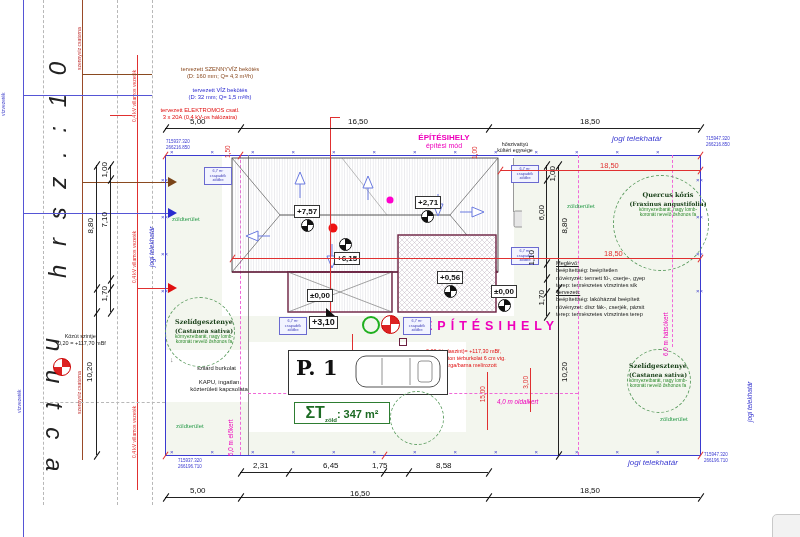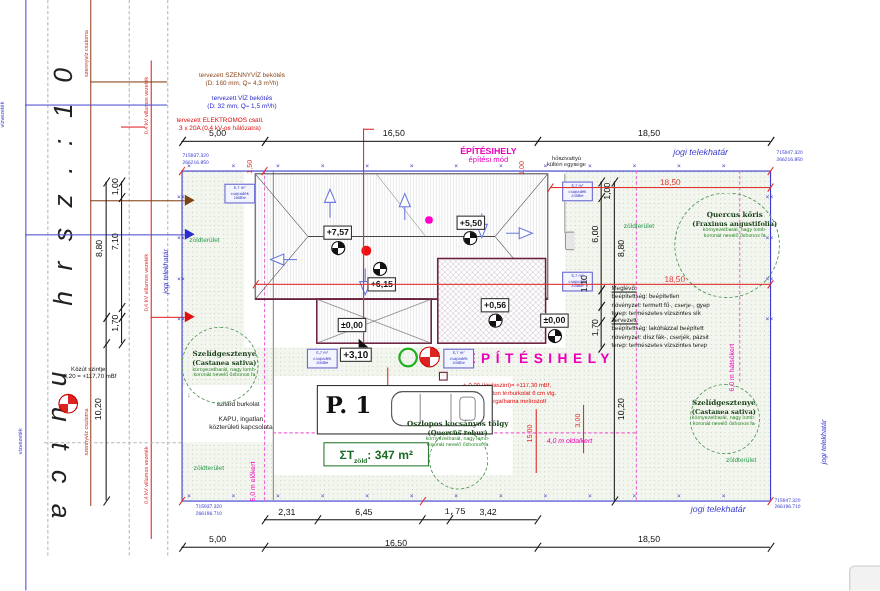--- a/index.html
+++ b/index.html
@@ -184,21 +184,21 @@
   </div>
   <div class="ab" style="left:486px;top:141px;width:58px;text-align:center;font-size:5.3px;line-height:6.3px;color:#222;">
     <div>hőszivattyú</div>
     <div>kültéri egysége</div>
   </div>
   <div class="vdimr" style="left:471px;top:141px;height:18px;">1,00</div>
   <div class="vdimr" style="left:224px;top:140px;height:18px;">1,50</div>
 
   <div class="lvl" style="left:294px;top:205px;">+7,57</div>
   <div class="lvlc" style="left:301px;top:219px;width:11px;height:11px;"></div>
-  <div class="lvl" style="left:415px;top:196px;">+5,50</div>
+  <div class="lvl" style="left:415px;top:196px;">+2,71</div>
   <div class="lvlc" style="left:421px;top:210px;width:11px;height:11px;"></div>
   <div class="lvl" style="left:334px;top:252px;">+6,15</div>
   <div class="lvlc" style="left:339px;top:238px;width:11px;height:11px;"></div>
   <div class="lvl" style="left:437px;top:271px;">+0,56</div>
   <div class="lvlc" style="left:444px;top:285px;width:11px;height:11px;"></div>
   <div class="lvl" style="left:491px;top:285px;">±0,00</div>
   <div class="lvlc" style="left:498px;top:299px;width:11px;height:11px;"></div>
   <div class="lvl" style="left:307px;top:289px;">±0,00</div>
   <div class="lvl" style="left:309px;top:316px;font-size:9px;">+3,10</div>
   <div class="ab" style="left:326px;top:308px;width:0;height:0;border-left:9px solid #111;border-top:8px solid transparent;"></div>
@@ -219,21 +219,21 @@
   <div class="ab" style="left:288px;top:350px;width:158px;height:43px;border:1px solid #333;background:#fff;"></div>
   <div class="ab" style="left:296px;top:355px;font-family:'DejaVu Serif','Liberation Serif',serif;font-weight:bold;font-size:21px;color:#111;">P. 1</div>
   <svg class="ab" style="left:352px;top:352px;" width="92" height="40" viewBox="0 0 92 40">
     <rect x="4" y="4" width="84" height="31" rx="10" fill="none" stroke="#555" stroke-width="1"></rect>
     <line x1="58" y1="6" x2="58" y2="33" stroke="#777" stroke-width="0.8"></line>
     <line x1="30" y1="6" x2="30" y2="33" stroke="#777" stroke-width="0.8"></line>
     <rect x="66" y="9" width="14" height="21" rx="3" fill="none" stroke="#777" stroke-width="0.8"></rect>
   </svg>
 
   <div class="ab" style="left:294px;top:402px;width:94px;height:20px;border:1.3px solid #2e7d32;background:#fff;text-align:center;line-height:20px;">
-    <span style="font-size:11px;font-weight:bold;color:#1d6b24;text-align:right;">ΣT</span><sub style="font-size:6px;color:#1d6b24;font-weight:bold;">zöld</sub><span style="font-size:11px;font-weight:bold;color:#1d6b24;">: 347 m²</span>
+    <span style="font-size:16px;font-weight:bold;color:#1d6b24;text-align:right;">ΣT</span><sub style="font-size:6px;color:#1d6b24;font-weight:bold;">zöld</sub><span style="font-size:11px;font-weight:bold;color:#1d6b24;">: 347 m²</span>
   </div>
 
   <div class="ab" style="left:197px;top:365px;font-size:5.8px;color:#222;">szilárd burkolat</div>
   <div class="ab" style="left:180px;top:379px;width:78px;text-align:center;font-size:6px;line-height:7px;color:#222;">
     <div>KAPU, ingatlan</div>
     <div>közterületi kapcsolata</div>
   </div>
   <div class="ab" style="left:170px;top:356px;font-size:7px;color:#777;">↓</div>
 
   <div class="crown" style="left:613px;top:175px;width:94px;height:94px;"></div>
@@ -246,26 +246,20 @@
 
   <div class="crown" style="left:165px;top:297px;width:68px;height:68px;"></div>
   <div class="treelab" style="left:162px;top:319px;width:84px;">
     <div class="nm">Szelídgesztenye</div>
     <div class="lt">(Castanea sativa)</div>
     <div class="ds">környezetbarát, nagy lomb-</div>
     <div class="ds">koronát nevelő őshonos fa</div>
   </div>
 
   <div class="crown" style="left:390px;top:391px;width:52px;height:52px;"></div>
-  <div class="treelab" style="left:364px;top:382px;width:104px;">
-    <div class="nm">Oszlopos kocsányos tölgy</div>
-    <div class="lt">(Quercus robur)</div>
-    <div class="ds">környezetbarát, nagy lomb-</div>
-    <div class="ds">koronát nevelő őshonos fa</div>
-  </div>
 
   <div class="crown" style="left:627px;top:349px;width:62px;height:62px;"></div>
   <div class="treelab" style="left:616px;top:363px;width:84px;">
     <div class="nm">Szelídgesztenye</div>
     <div class="lt">(Castanea sativa)</div>
     <div class="ds">környezetbarát, nagy lomb-</div>
     <div class="ds">koronát nevelő őshonos fa</div>
   </div>
 
   <div class="ab green" style="left:172px;top:216px;font-size:6px;">zöldterület</div>
@@ -346,22 +340,22 @@
   <div class="dim" style="left:580px;top:117px;">18,50</div>
 
   <div class="hl" style="left:240px;top:472px;width:248px;"></div>
   <div class="tk" style="left:236px;top:472px;"></div>
     <div class="tk" style="left:284px;top:472px;"></div>
   <div class="tk" style="left:379px;top:472px;"></div>
     <div class="tk" style="left:404px;top:472px;"></div>
   <div class="tk" style="left:484px;top:472px;"></div>
   <div class="dim" style="left:253px;top:461px;">2,31</div>
   <div class="dim" style="left:323px;top:461px;">6,45</div>
-  <div class="dim" style="left:404px;top:461px;font-family:Liberation Mono, monospace;">1,75</div>
-  <div class="dim" style="left:436px;top:461px;">3,42</div>
+  <div class="dim" style="left:372px;top:461px;">1,75</div>
+  <div class="dim" style="left:436px;top:461px;">8,58</div>
 
   <div class="hl" style="left:165px;top:497px;width:535px;"></div>
   <div class="tk" style="left:161px;top:497px;"></div>
     <div class="tk" style="left:236px;top:497px;"></div>
   <div class="tk" style="left:484px;top:497px;"></div>
     <div class="tk" style="left:696px;top:497px;"></div>
   <div class="dim" style="left:190px;top:486px;">5,00</div>
   <div class="dim" style="left:350px;top:489px;">16,50</div>
   <div class="dim" style="left:580px;top:486px;">18,50</div>
 

